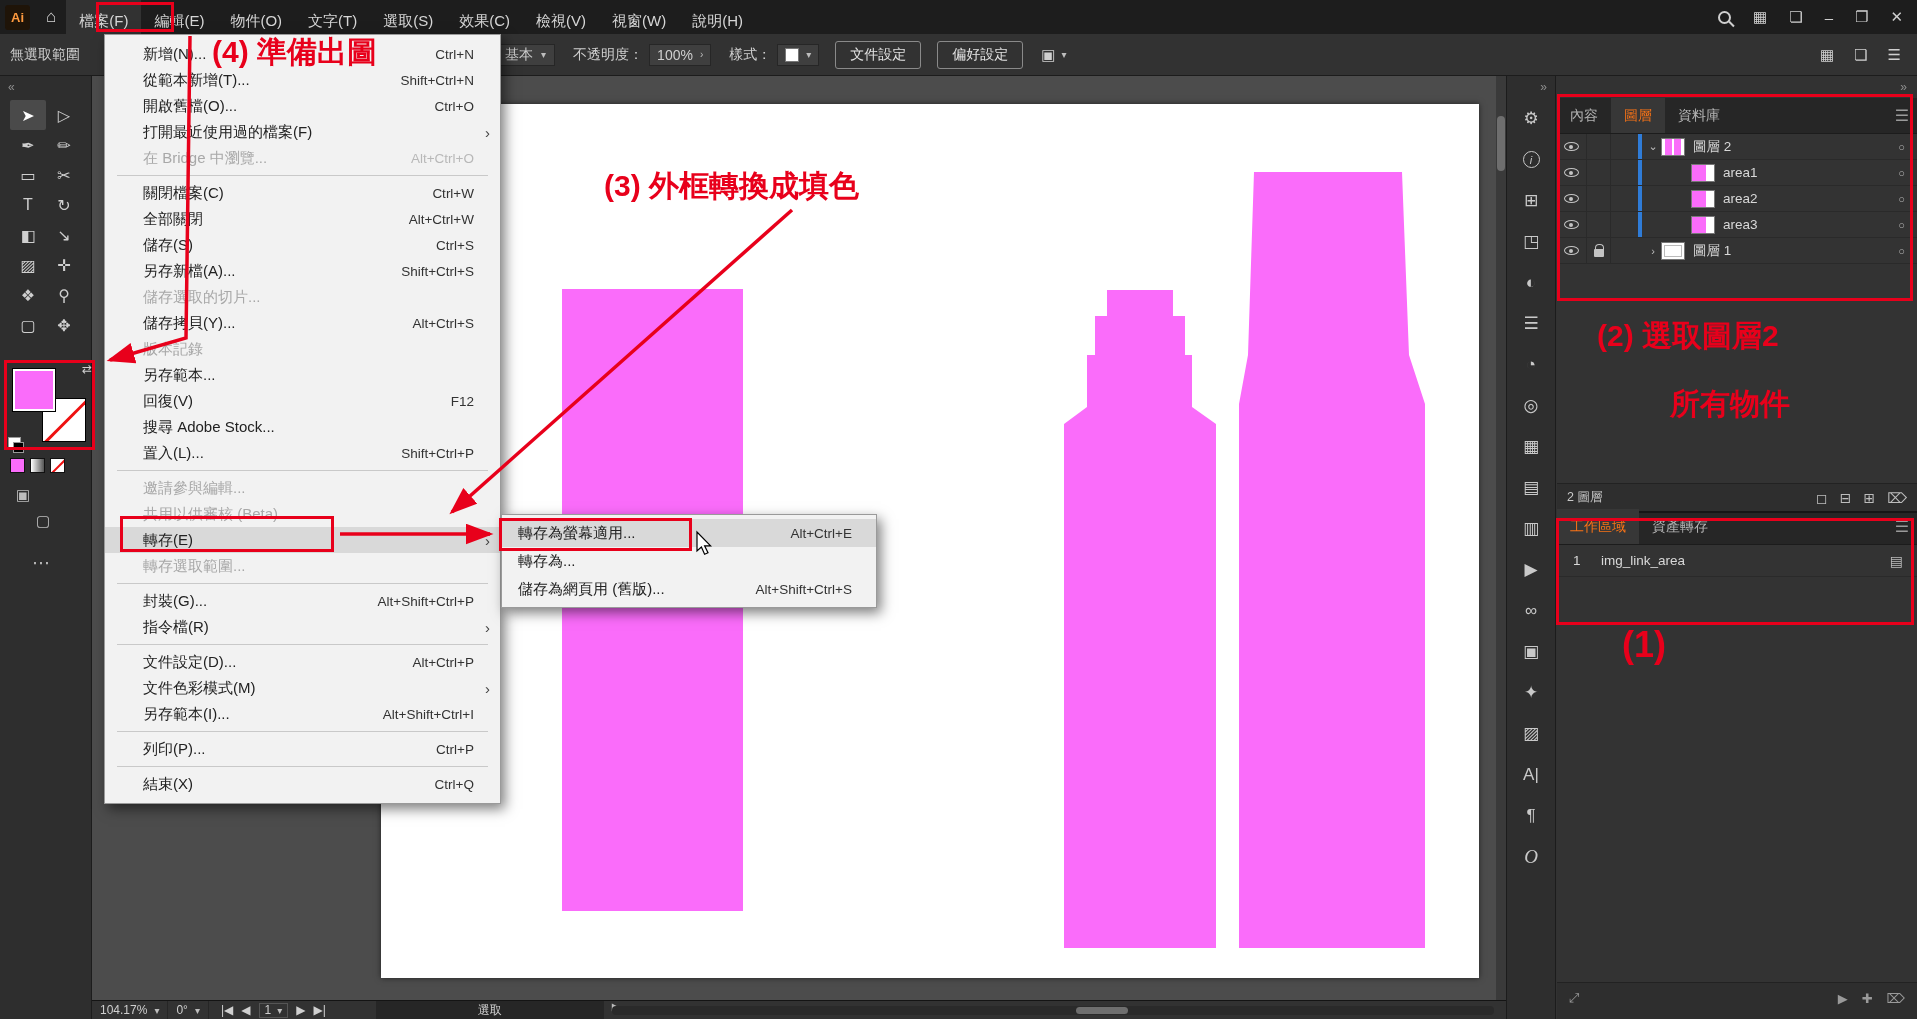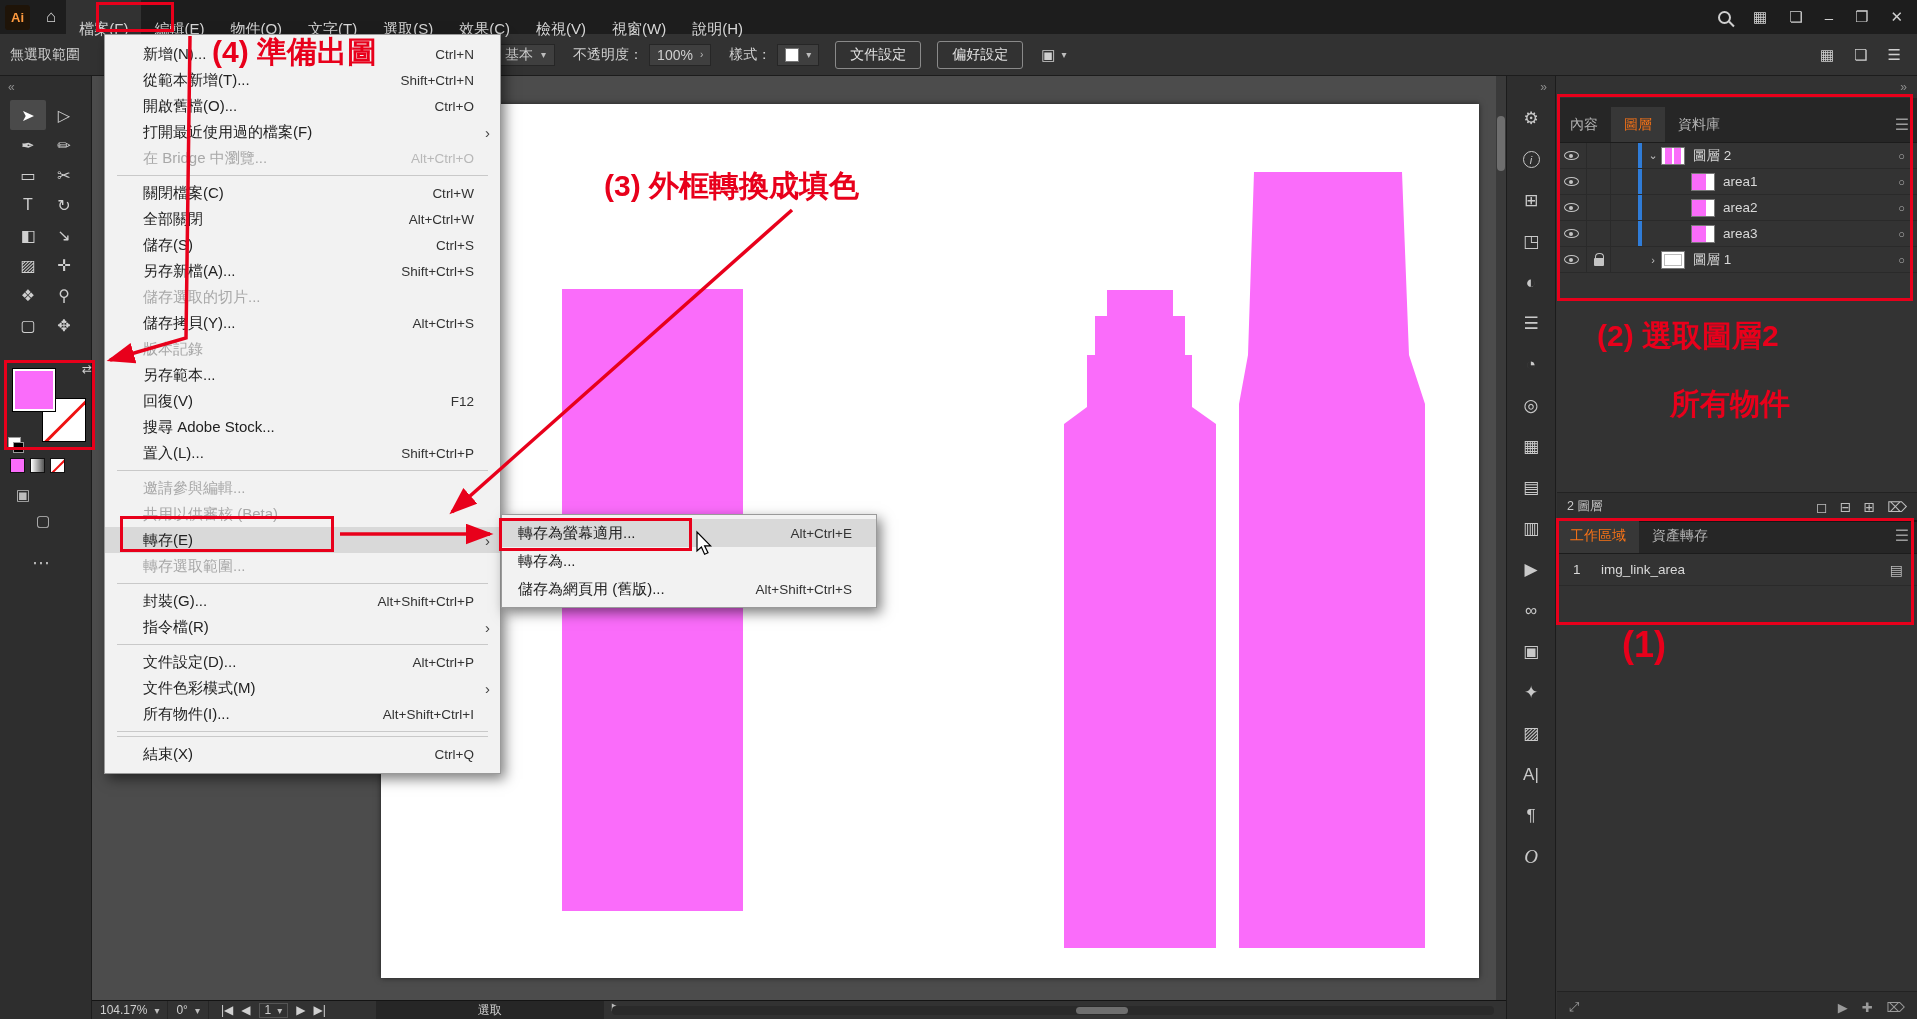--- a/index.html
+++ b/index.html
@@ -5,21 +5,21 @@
   * { margin:0; padding:0; box-sizing:border-box; }
   html,body { background:#111; }
   body { font-family:"Liberation Sans","DejaVu Sans",sans-serif; }
   .app { position:relative; width:1917px; height:1019px; background:#323232; overflow:hidden; color:#d6d6d6; }
 
   
   .menubar { position:absolute; left:0; top:0; width:100%; height:34px; background:#1d1d1d; display:flex; align-items:center; font-size:15px; z-index:10; }
   .app-logo { width:25px; height:25px; margin:0 6px 0 5px; background:#1f1408; color:#ff9a3e; font-weight:bold; font-size:13px; display:flex; align-items:center; justify-content:center; border-radius:3px; }
   .home-btn { padding:0 10px; font-size:17px; color:#d6d6d6; }
   .menus { display:flex; height:100%; }
-  .menu-top { padding:12px 13px; line-height:34px; white-space:nowrap; cursor:default; }
+  .menu-top { padding:4px 13px; line-height:34px; white-space:nowrap; cursor:default; }
   .menu-top.open { background:#323232; }
   .mb-right { margin-left:auto; display:flex; align-items:center; gap:22px; padding-right:14px; }
   .search-ico { width:13px; height:13px; border:2px solid #cfcfcf; border-radius:50%; position:relative; }
   .search-ico::after { content:""; position:absolute; width:7px; height:2px; background:#cfcfcf; right:-6px; bottom:-3px; transform:rotate(45deg); }
   .mb-ico { font-size:15px; color:#cfcfcf; }
 
   
   .controlbar { position:absolute; left:0; top:34px; width:100%; height:42px; background:#323232; border-bottom:1px solid #1c1c1c; display:flex; align-items:center; font-size:14px; color:#cfcfcf; z-index:9; }
   .cb-sel { margin-left:10px; white-space:nowrap; }
   .cb-wells { margin-left:200px; display:flex; gap:8px; align-items:center; }
@@ -66,21 +66,21 @@
   .iconstrip { position:absolute; left:1506px; top:76px; bottom:0; width:50px; background:#2e2e2e; border-left:1px solid #1c1c1c; border-right:1px solid #1c1c1c; z-index:5; }
   .is-collapse { position:absolute; top:4px; right:8px; color:#8f8f8f; font-size:12px; }
   .strip-icons { position:absolute; top:22px; left:0; width:100%; }
   .sic { height:41px; display:flex; align-items:center; justify-content:center; font-size:17px; color:#c9c9c9; }
   .sic .circled { width:17px; height:17px; border:1.5px solid #c9c9c9; border-radius:50%; font-size:11px; font-style:italic; display:flex; align-items:center; justify-content:center; }
   .sic .oo { font-family:"Liberation Serif","DejaVu Serif",serif; font-style:italic; font-size:19px; }
 
   
   .panels { position:absolute; left:1557px; top:76px; right:0; bottom:0; background:#2e2e2e; z-index:5; }
   .p-strip { height:22px; display:flex; align-items:center; justify-content:flex-end; padding-right:10px; color:#8f8f8f; font-size:12px; background:#323232; }
-  .tabbar { height:45px; background:#262626; display:flex; align-items:flex-end; border-bottom:1px solid #1c1c1c; }
+  .tabbar { height:36px; background:#262626; display:flex; align-items:flex-end; border-bottom:1px solid #1c1c1c; }
   .ptab { padding:9px 13px 8px; font-size:14px; color:#b3b3b3; white-space:nowrap; }
   .ptab.active { background:#373737; color:#f97316; }
   .tab-menu { margin-left:auto; padding:0 8px 8px; color:#9a9a9a; }
   .lrows { background:#333; }
   .lrow { position:relative; height:26px; display:flex; align-items:center; border-bottom:1px solid #2a2a2a; font-size:13.5px; color:#d9d9d9; }
   .cell-eye { width:30px; display:flex; justify-content:center; border-right:1px solid #2a2a2a; align-self:stretch; align-items:center; }
   .cell-lock { width:24px; display:flex; justify-content:center; border-right:1px solid #2a2a2a; align-self:stretch; align-items:center; }
   .eye-i { width:15px; height:9px; border:1.5px solid #c4c4c4; border-radius:50%; position:relative; }
   .eye-i::after { content:""; position:absolute; left:4px; top:1.5px; width:4px; height:4px; background:#c4c4c4; border-radius:50%; }
   .lock-i { width:10px; height:8px; background:#c4c4c4; border-radius:1px; position:relative; margin-top:5px; }
@@ -498,24 +498,28 @@
     <div class="msep"></div>
     <div class="mi">
         <span class="lbl">文件設定(D)...</span>
         <span class="sc">Alt+Ctrl+P</span>
       </div>
     <div class="mi">
         <span class="lbl">文件色彩模式(M)</span>
         <span class="sub">›</span>
       </div>
     <div class="mi">
-        <span class="lbl">所有物件(I)...</span>
+        <span class="lbl">另存範本(I)...</span>
         <span class="sc">Alt+Shift+Ctrl+I</span>
       </div>
     <div class="msep"></div>
+    <div class="mi">
+        <span class="lbl">列印(P)...</span>
+        <span class="sc">Ctrl+P</span>
+      </div>
     <div class="msep"></div>
     <div class="mi">
         <span class="lbl">結束(X)</span>
         <span class="sc">Ctrl+Q</span>
       </div>
   </div>
 
   <div class="submenu">
     <div class="mi hl">
         <span class="lbl">轉存為螢幕適用...</span>

